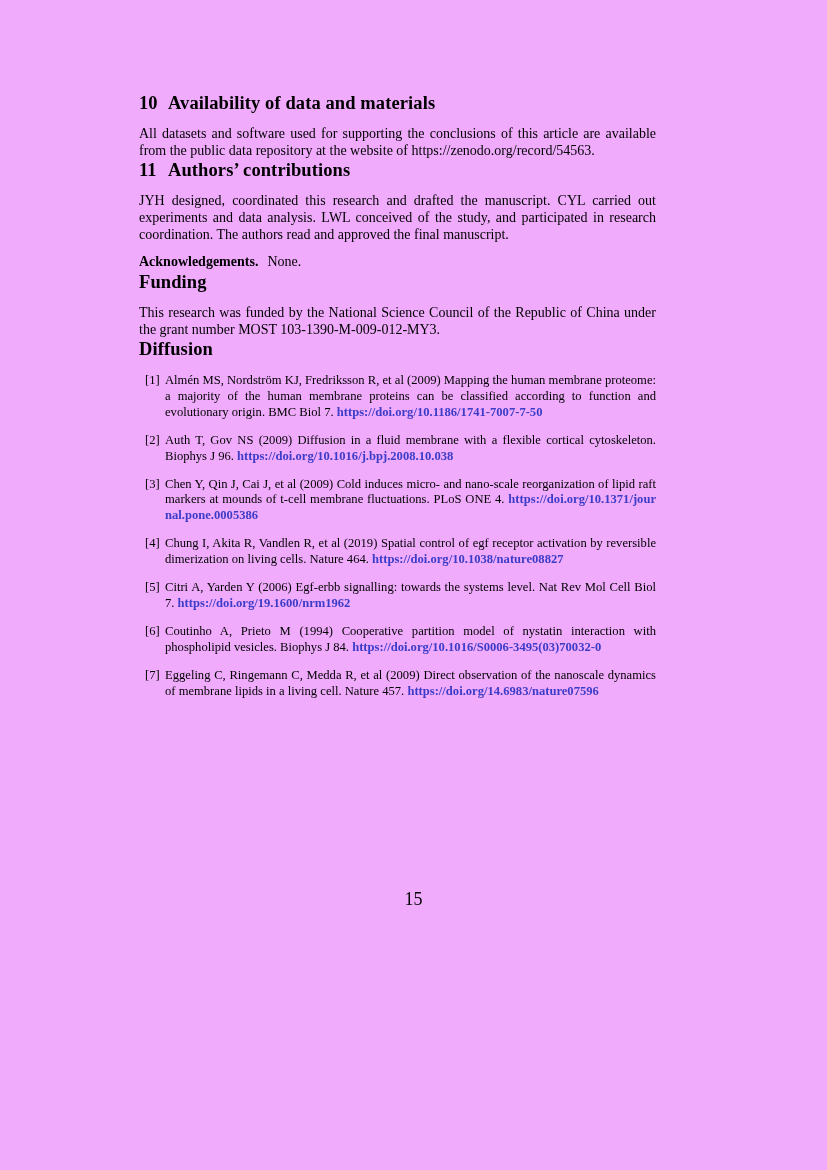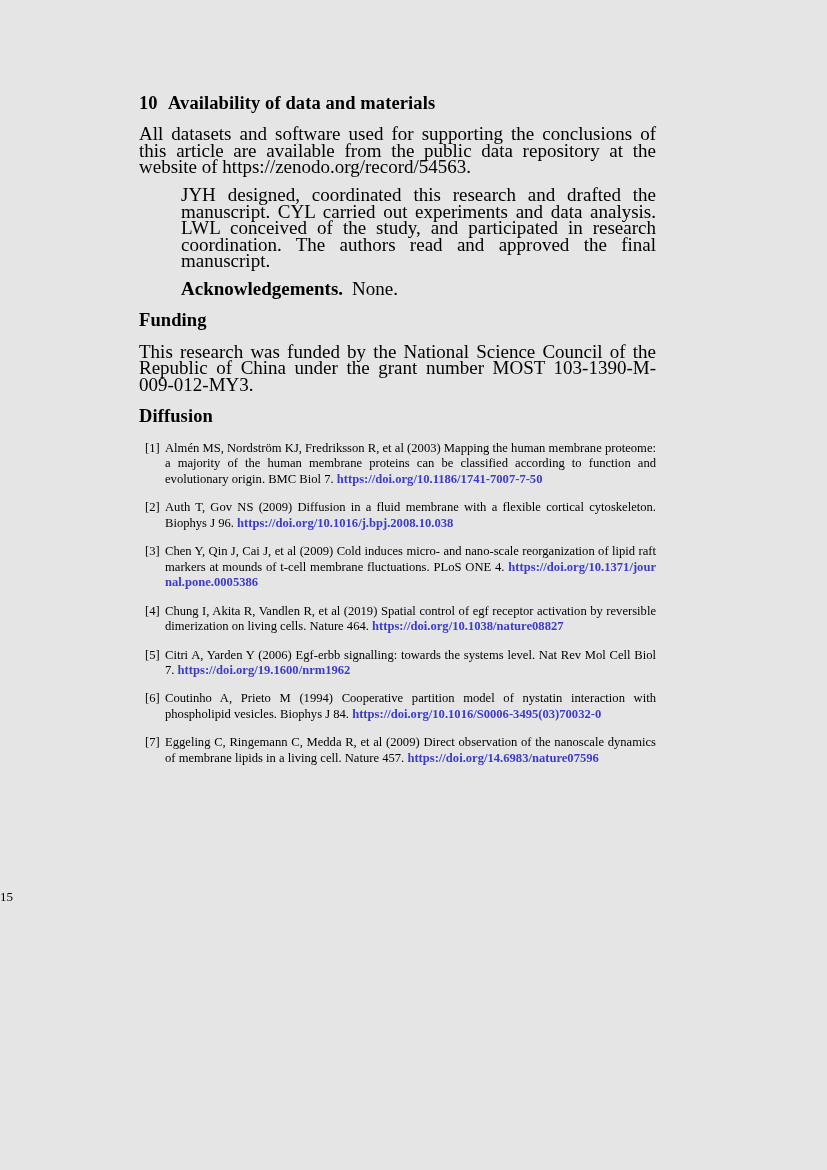--- a/index.html
+++ b/index.html
@@ -9,21 +9,21 @@
   }
   body {
     font-family: "Liberation Serif", "DejaVu Serif", serif;
     color: #000000;
   }
   .page {
     position: relative;
     width: 827px;
     height: 1170px;
     margin: 0 auto;
-    background: #e5e5e5;
+    background: #f0abfc;
     overflow: hidden;
   }
   .content {
     position: absolute;
     left: 139px;
     top: 92px;
     width: 517px;
   }
 
   h2.section-heading {
@@ -32,40 +32,38 @@
     margin: 0 0 11px 0;
     line-height: 1.25;
     letter-spacing: 0.1px;
   }
   h2.section-heading .secnum {
     display: inline-block;
     min-width: 29px;
   }
   h2.section-heading.no-number {
     font-size: 18.5px;
-    margin-top: 12px;
   }
   .sec-gap-top {
     margin-top: 28px;
   }
   .sec-gap-top-lg {
     margin-top: 31px;
   }
 
   p.body-par {
-    font-size: 19px;
+    font-size: 14px;
     line-height: 16.6px;
     margin: 0 0 0 0;
     text-align: justify;
     text-justify: inter-word;
     hyphens: none;
   }
   p.body-par + p.body-par {
     margin-top: 11px;
-    margin-left: 42px;
   }
   .ack-label {
     font-weight: bold;
   }
   .ack-spacer {
     display: inline-block;
     width: 9px;
   }
 
   .refs {
@@ -94,44 +92,46 @@
     text-decoration: none;
     word-break: break-all;
     font-weight: bold;
   }
 
   .page-number {
     position: absolute;
     left: 0;
     right: 0;
     top: 889px;
-    font-size: 13px;
+    text-align: center;
+    font-size: 18px;
   }
 </style>
 </head>
 <body>
 
 <div class="page">
   <div class="content">
 
     <h2 class="section-heading"><span class="secnum">10</span><span>Availability of data and materials</span></h2>
     <p class="body-par">All datasets and software used for supporting the conclusions of this article are available from the public data repository at the website of https://zenodo.org/record/54563.</p>
 
+    <h2 class="section-heading sec-gap-top-lg"><span class="secnum">11</span><span>Authors’ contributions</span></h2>
     <p class="body-par">JYH designed, coordinated this research and drafted the manuscript. CYL carried out experiments and data analysis. LWL conceived of the study, and participated in research coordination. The authors read and approved the final manuscript.</p>
     <p class="body-par"><span class="ack-label">Acknowledgements.</span><span class="ack-spacer"></span><span>None.</span></p>
 
     <h2 class="section-heading no-number sec-gap-top"><span>Funding</span></h2>
     <p class="body-par">This research was funded by the National Science Council of the Republic of China under the grant number MOST 103-1390-M-009-012-MY3.</p>
 
     <h2 class="section-heading no-number sec-gap-top"><span>Diffusion</span></h2>
 
     <div class="refs">
 
       <div class="ref-item">
-        <span class="ref-num">[1]</span><span>Almén MS, Nordström KJ, Fredriksson R, et al (2003) Mapping the human membrane proteome: a majority of the human membrane proteins can be classified according to function and evolutionary origin. BMC Biol 7. </span><a class="ref-link" href="#">https://doi.org/10.1186/1741-7007-7-50</a>
+        <span class="ref-num">[1]</span><span>Almén MS, Nordström KJ, Fredriksson R, et al (2009) Mapping the human membrane proteome: a majority of the human membrane proteins can be classified according to function and evolutionary origin. BMC Biol 7. </span><a class="ref-link" href="#">https://doi.org/10.1186/1741-7007-7-50</a>
       </div>
 
       <div class="ref-item">
         <span class="ref-num">[2]</span><span>Auth T, Gov NS (2009) Diffusion in a fluid membrane with a flexible cortical cytoskeleton. Biophys J 96. </span><a class="ref-link" href="#">https://doi.org/10.1016/j.bpj.2008.10.038</a>
       </div>
 
       <div class="ref-item">
         <span class="ref-num">[3]</span><span>Chen Y, Qin J, Cai J, et al (2009) Cold induces micro- and nano-scale reorganization of lipid raft markers at mounds of t-cell membrane fluctuations. PLoS ONE 4. </span><a class="ref-link" href="#">https://doi.org/10.1371/journal.pone.0005386</a>
       </div>
 

